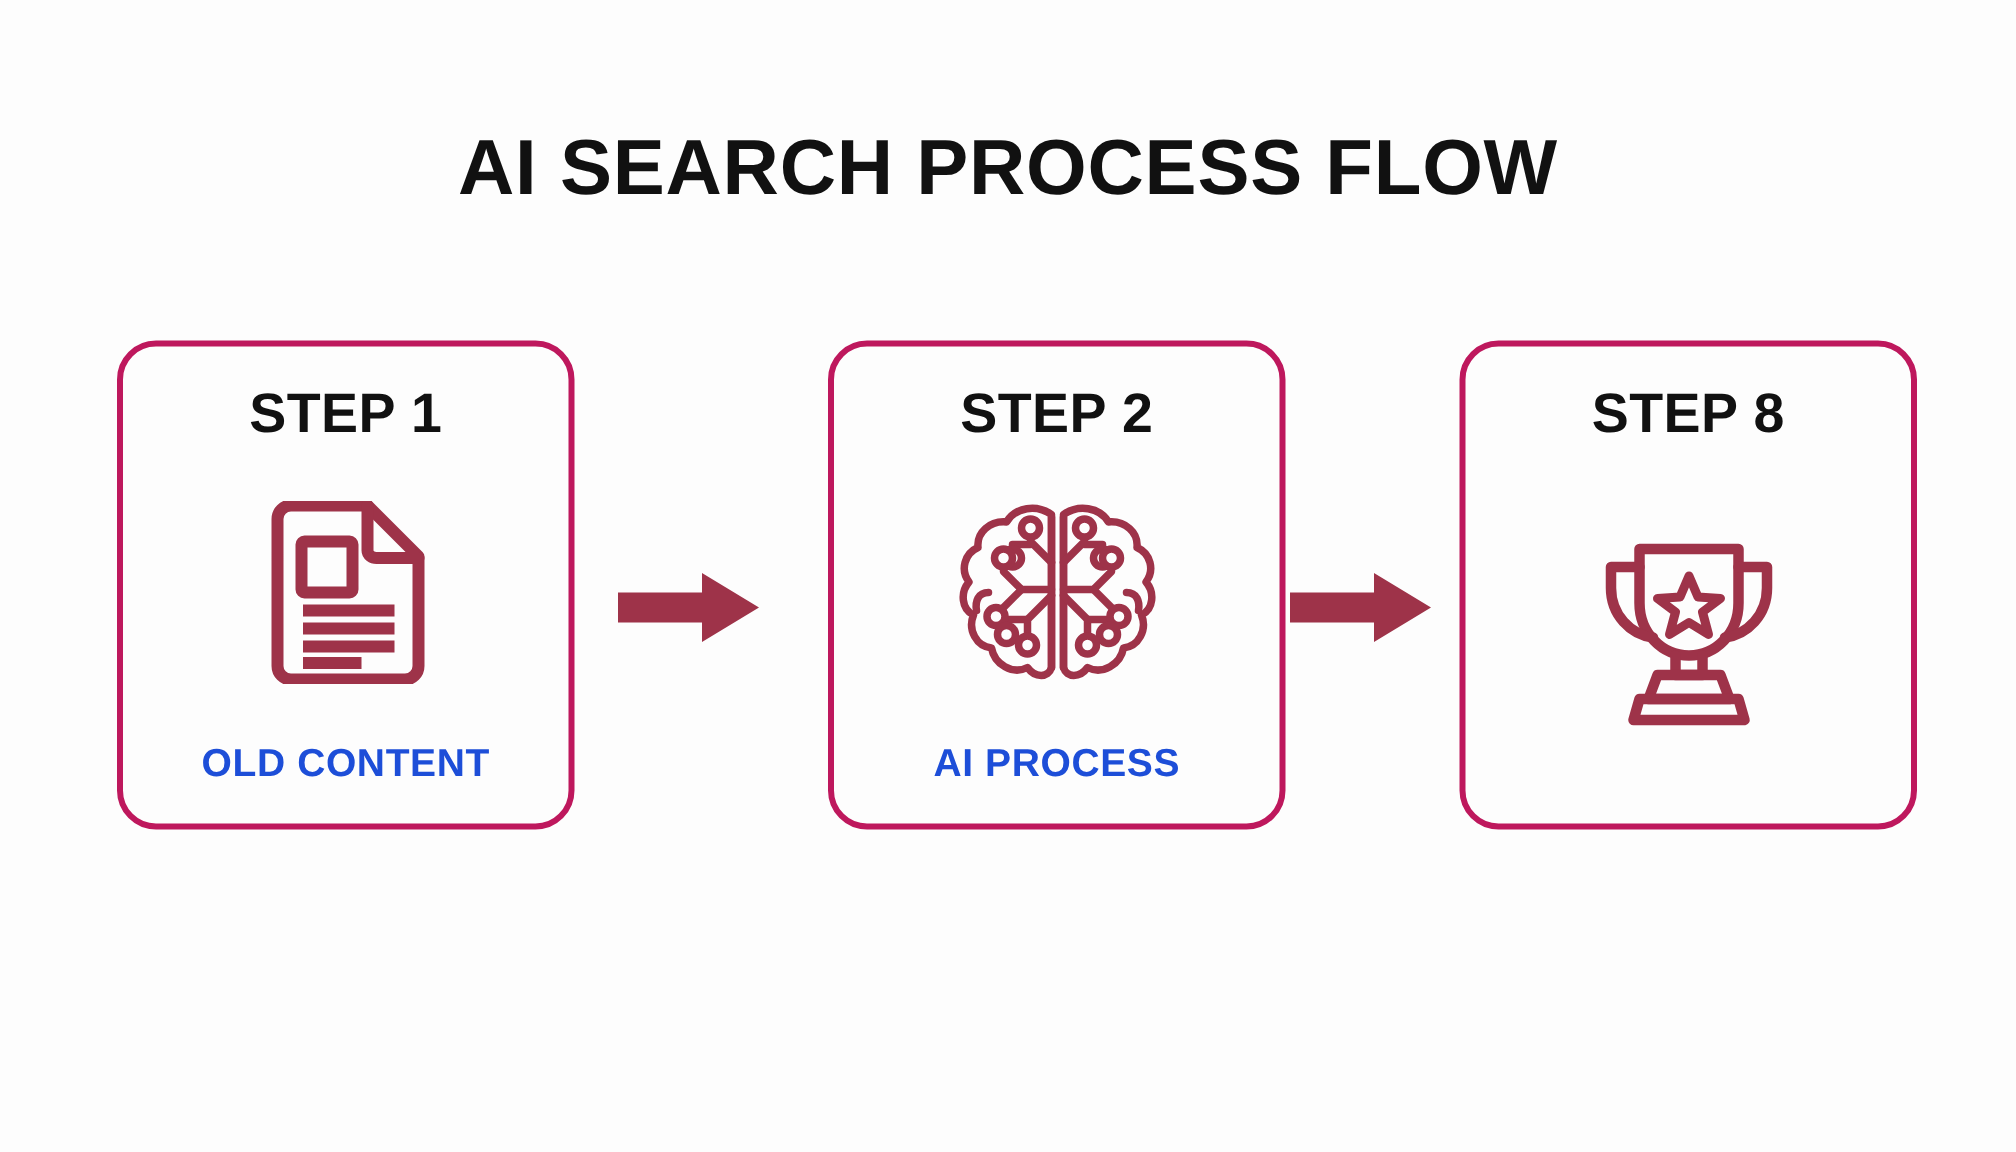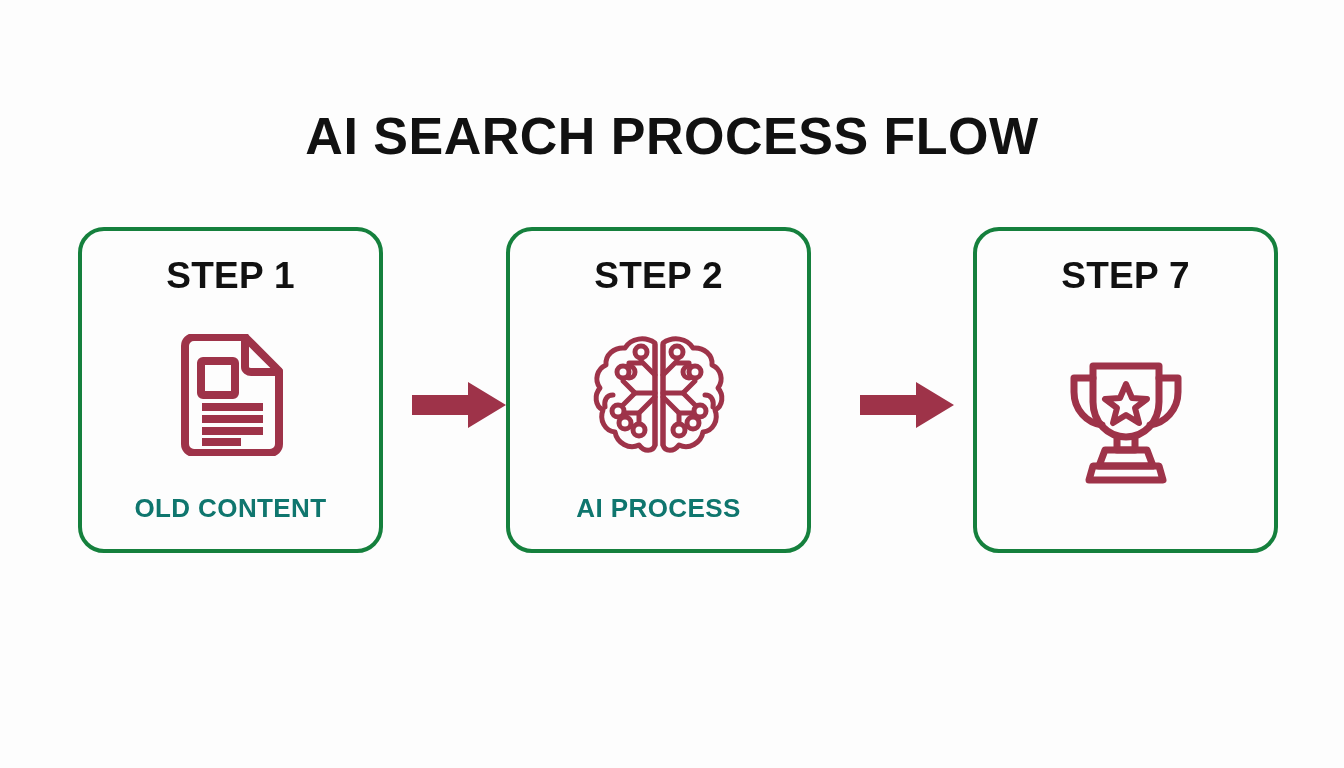--- a/index.html
+++ b/index.html
@@ -29,47 +29,46 @@
     left: 0;
     width: 1344px;
     text-align: center;
     font-family: "Liberation Sans", sans-serif;
     font-weight: bold;
     font-size: 52px;
     letter-spacing: 0.5px;
     color: #111111;
     line-height: 1;
     white-space: nowrap;
-    margin-top: 24px;
   }
 
   
   .flow-row {
     position: absolute;
     top: 227px;
     left: 78px;
     width: 1200px;
     height: 326px;
   }
 
   .card {
     position: absolute;
     top: 0;
     width: 305px;
     height: 326px;
     box-sizing: border-box;
-    border: 4px solid #15803d;
+    border: 4px solid #be185d;
     border-radius: 26px;
     background: #fdfdfd;
     display: flex;
     flex-direction: column;
     align-items: center;
   }
   .card-1 { left: 0px; }
-  .card-2 { left: 428px; }
+  .card-2 { left: 474px; }
   .card-3 { left: 895px; }
 
   .step-title {
     margin-top: 26px;
     font-family: "Liberation Sans", sans-serif;
     font-weight: bold;
     font-size: 37px;
     color: #111111;
     letter-spacing: 0.3px;
     line-height: 1;
@@ -82,21 +81,21 @@
     align-items: center;
     justify-content: center;
     width: 100%;
   }
 
   .card-label {
     margin-bottom: 28px;
     font-family: "Liberation Sans", sans-serif;
     font-weight: bold;
     font-size: 26px;
-    color: #0f766e;
+    color: #1d4ed8;
     letter-spacing: 0.4px;
     line-height: 1;
     white-space: nowrap;
   }
 
   
   .arrow {
     position: absolute;
     top: 155px;
     width: 94px;
@@ -188,21 +187,21 @@
               <circle cx="88" cy="99" r="6" fill="#fdfdfd"></circle>
             </g>
           </svg>
         </span>
       </div>
 
       <div class="card-label">AI PROCESS</div>
     </div>
 
     <div class="card card-3">
-      <div class="step-title">STEP 7</div>
+      <div class="step-title">STEP 8</div>
 
       <div class="icon-wrap">
         <span>
           <svg width="132" height="128" viewBox="0 0 132 128" fill="none">
             <g stroke="#9e3349" stroke-width="7" fill="none" stroke-linecap="round" stroke-linejoin="round">
 
               <path d="M33 8 L99 8 L99 44 C99 64 84 79 66 79 C48 79 33 64 33 44 Z"></path>
 
               <path d="M33 20 L14 20 L14 34 C14 52 27 65 42 67"></path>
 

